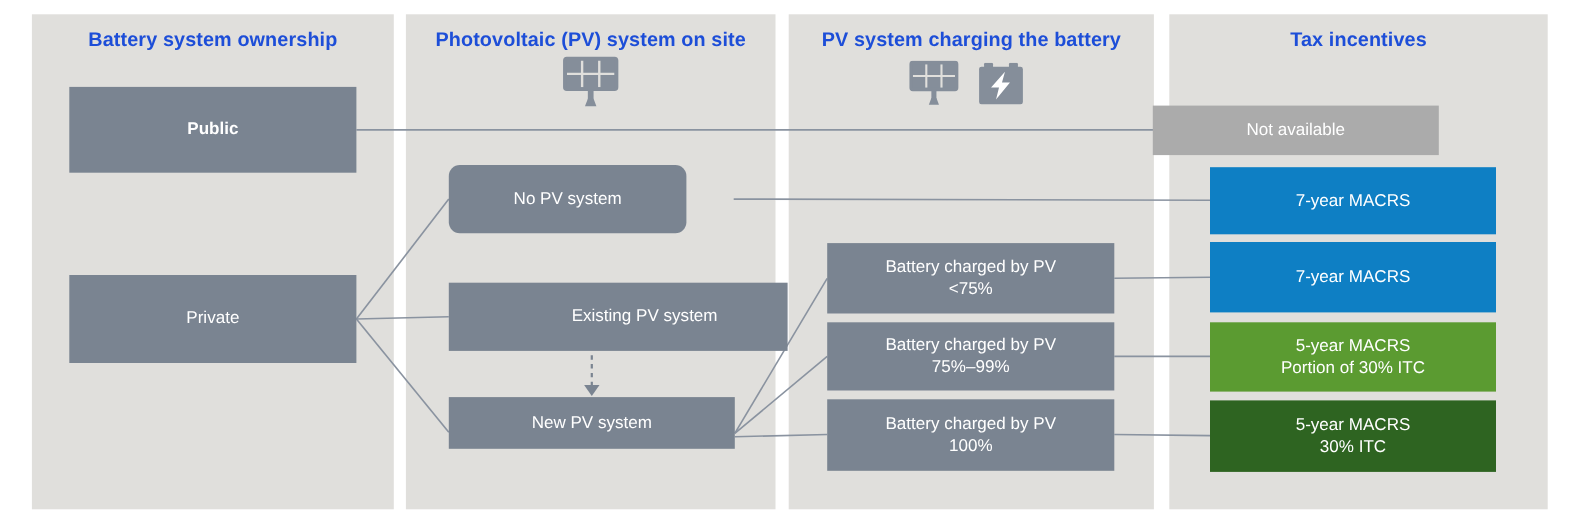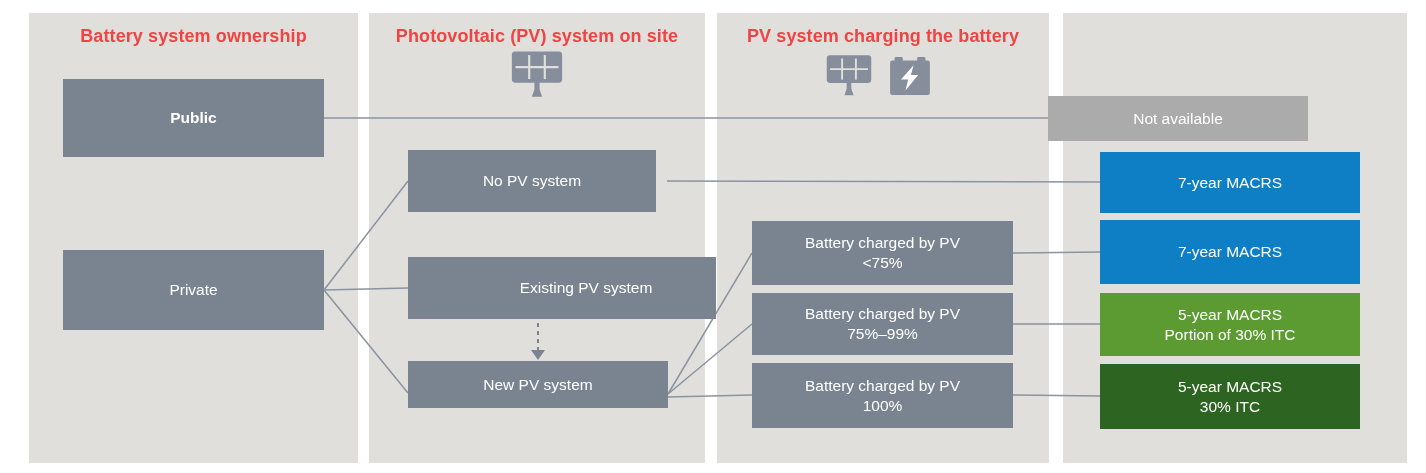--- a/index.html
+++ b/index.html
@@ -1,21 +1,21 @@
 <!DOCTYPE html>
 <html><head>
 <meta charset="utf-8">
 <style>
   html,body{margin:0;padding:0;background:#ffffff;}
   body{font-family:"Liberation Sans","DejaVu Sans",sans-serif;}
   .canvas{position:relative;width:1426px;height:473px;background:#ffffff;overflow:hidden;}
   .panel{position:absolute;top:13px;height:450px;background:#e0dfdc;z-index:0;}
   .connectors{position:absolute;left:0;top:0;z-index:1;}
   .col-header{position:absolute;top:26px;z-index:2;text-align:center;
-    font-size:18px;font-weight:bold;color:#ef4444;letter-spacing:0.1px;}
+    font-size:18px;font-weight:bold;color:#1d4ed8;letter-spacing:0.1px;}
   .icon-wrap{position:absolute;z-index:2;}
   .node{position:absolute;z-index:2;display:flex;flex-direction:column;
     align-items:center;justify-content:center;text-align:right;
     color:#ffffff;font-size:15.5px;line-height:20px;}
   .slate{background:#7a8491;}
   .tax-gray{background:#ababab;}
   .tax-blue{background:#0e7fc4;}
   .tax-green{background:#5b9b31;}
   .tax-darkgreen{background:#2e6421;}
   .node span{display:block;}
@@ -46,20 +46,21 @@
     </g>
     <g>
       <line x1="538" y1="323" x2="538" y2="350" stroke="#7a8491" stroke-width="2" stroke-dasharray="4 4"></line>
       <polygon points="531,350 545,350 538,360" fill="#7a8491"></polygon>
     </g>
   </svg>
 
   <div class="col-header" style="left:29px;width:329px;">Battery system ownership</div>
   <div class="col-header" style="left:369px;width:336px;">Photovoltaic (PV) system on site</div>
   <div class="col-header" style="left:717px;width:332px;">PV system charging the battery</div>
+  <div class="col-header" style="left:1063px;width:344px;">Tax incentives</div>
 
   <div class="icon-wrap" style="left:511px;top:51px;">
     <svg width="52" height="48" viewBox="0 0 60 54">
       <rect x="3" y="2" width="54" height="32" rx="2" fill="#858e9a"></rect>
       <g stroke="#e0dfdc" stroke-width="2.5">
         <line x1="21" y1="4" x2="21" y2="32"></line>
         <line x1="39" y1="4" x2="39" y2="32"></line>
         <line x1="5" y1="18" x2="55" y2="18"></line>
       </g>
       <rect x="3" y="2" width="54" height="32" rx="2" fill="none" stroke="#858e9a" stroke-width="4"></rect>
@@ -85,21 +86,21 @@
       <rect x="5" y="0" width="9" height="7" rx="1.5" fill="#858e9a"></rect>
       <rect x="30" y="0" width="9" height="7" rx="1.5" fill="#858e9a"></rect>
       <rect x="0" y="4" width="44" height="38" rx="2.5" fill="#858e9a"></rect>
       <polygon points="26,9 12,25 20,25 17,37 31,20 23,20" fill="#ffffff"></polygon>
     </svg>
   </div>
 
   <div class="node slate" style="left:63px;top:79px;width:261px;height:78px;font-weight:bold;">Public</div>
   <div class="node slate" style="left:63px;top:250px;width:261px;height:80px;font-weight:normal;">Private</div>
 
-  <div class="node slate" style="left:408px;top:150px;width:248px;height:62px;">No PV system</div>
+  <div class="node slate" style="left:408px;top:150px;width:216px;height:62px;border-radius:10px;">No PV system</div>
   <div class="node slate" style="left:408px;top:257px;width:260px;height:62px;padding-left:48px;">Existing PV system</div>
   <div class="node slate" style="left:408px;top:361px;width:260px;height:47px;">New PV system</div>
 
   <div class="node slate" style="left:752px;top:221px;width:261px;height:64px;">
     <span>Battery charged by PV</span>
     <span>&lt;75%</span>
   </div>
   <div class="node slate" style="left:752px;top:293px;width:261px;height:62px;">
     <span>Battery charged by PV</span>
     <span>75%–99%</span>

